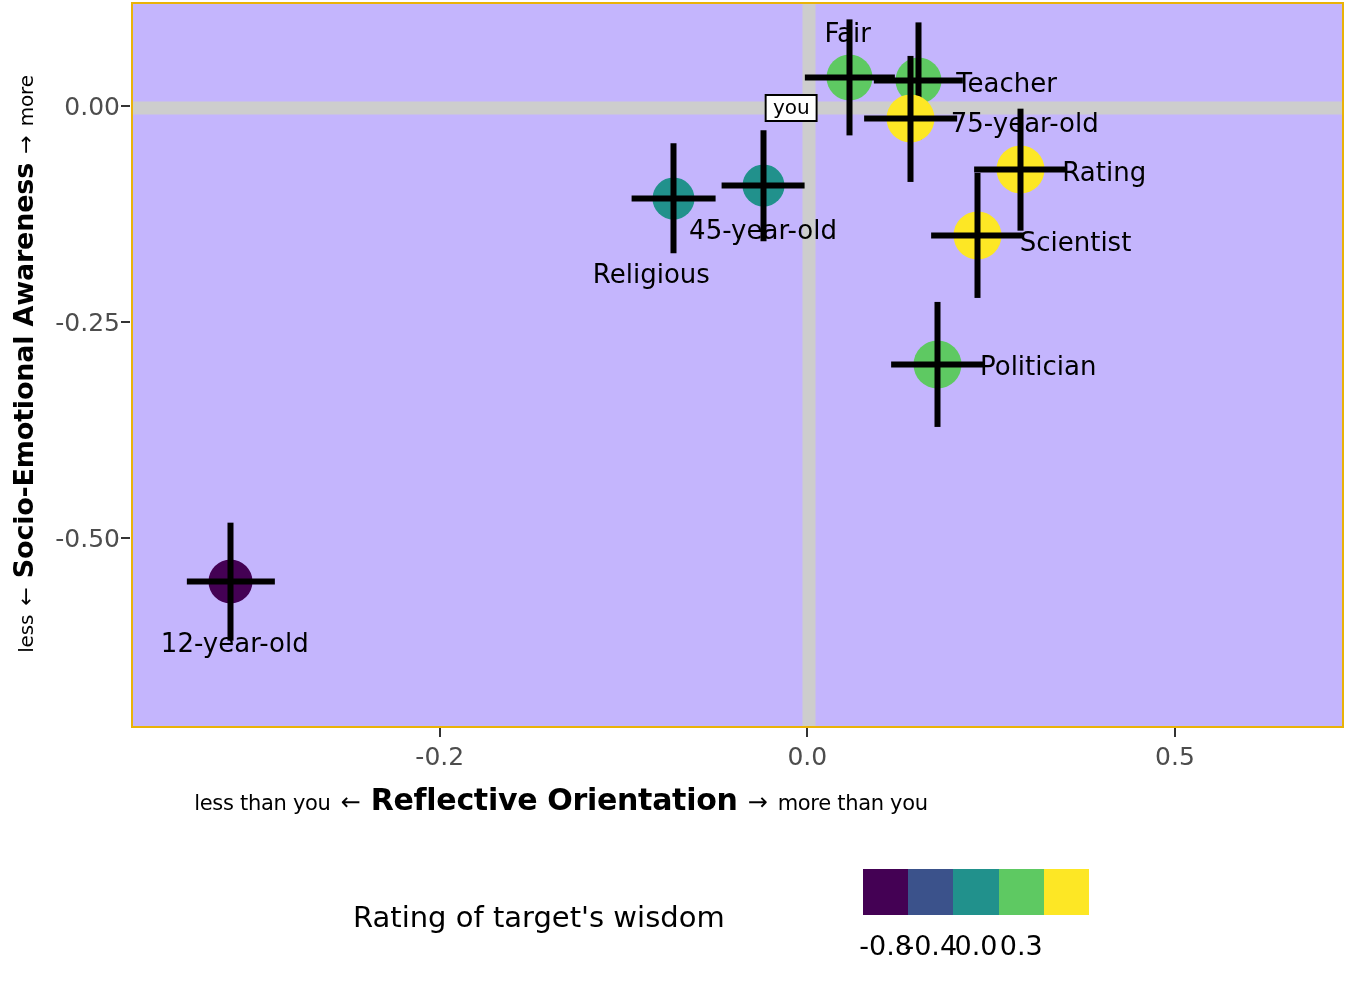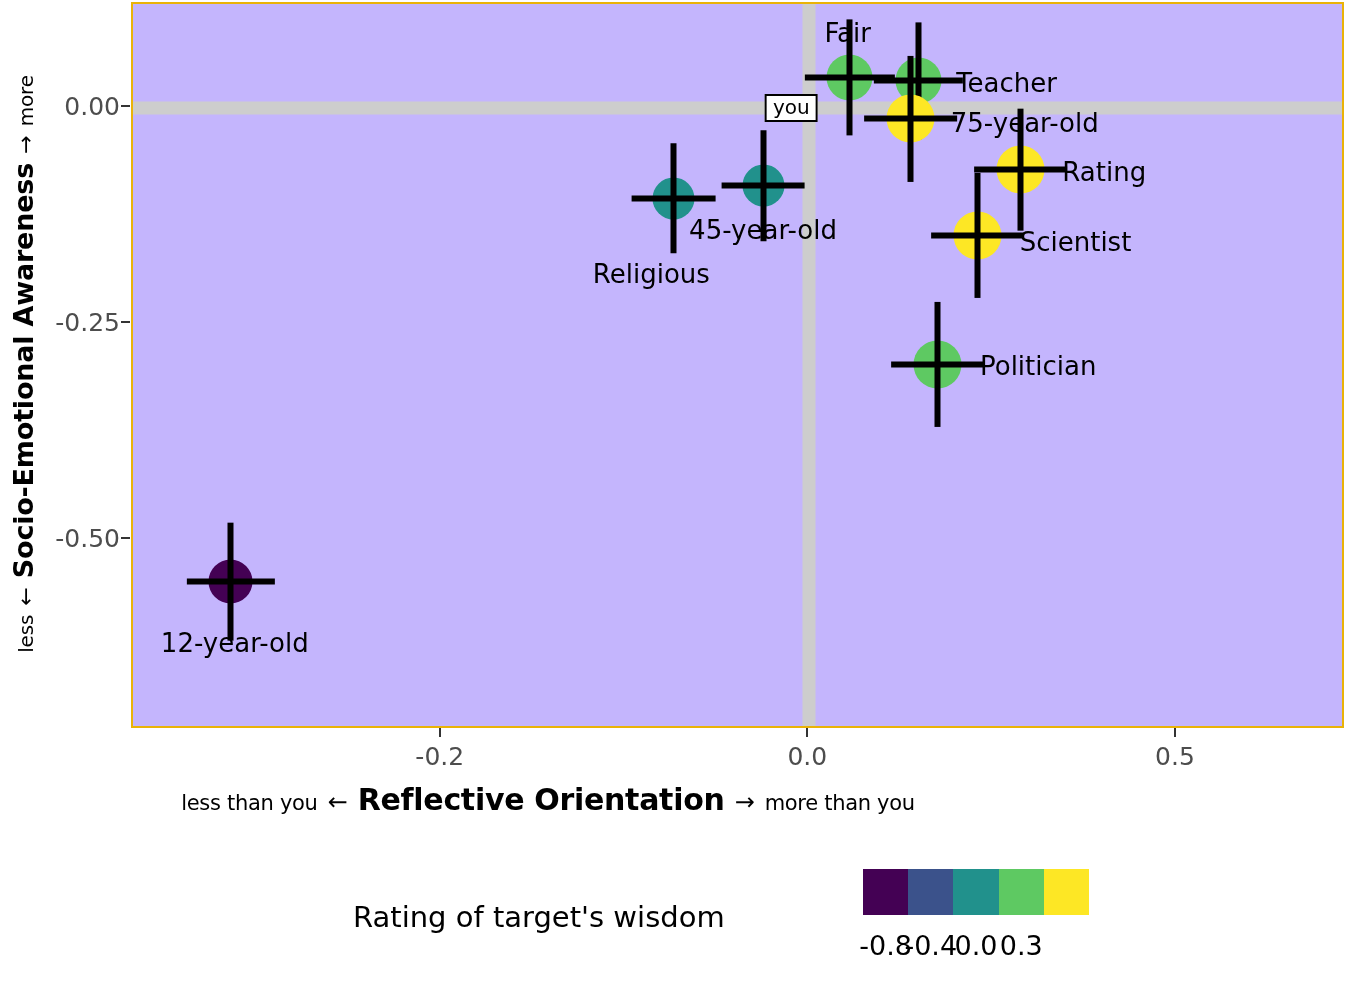--- a/index.html
+++ b/index.html
@@ -156,21 +156,21 @@
   }
   .xtick-label {
     position: absolute;
     transform: translateX(-50%);
     color: #4d4d4d;
     font-size: 25px;
     white-space: nowrap;
   }
   .xtitle {
     position: absolute;
-    left: 0;
+    left: 13px;
     width: 1096px;
     text-align: center;
     white-space: nowrap;
     color: #000;
     font-size: 30px;
     font-weight: 700;
     letter-spacing: -0.3px;
   }
   .xtitle .small {
     font-size: 21px;

